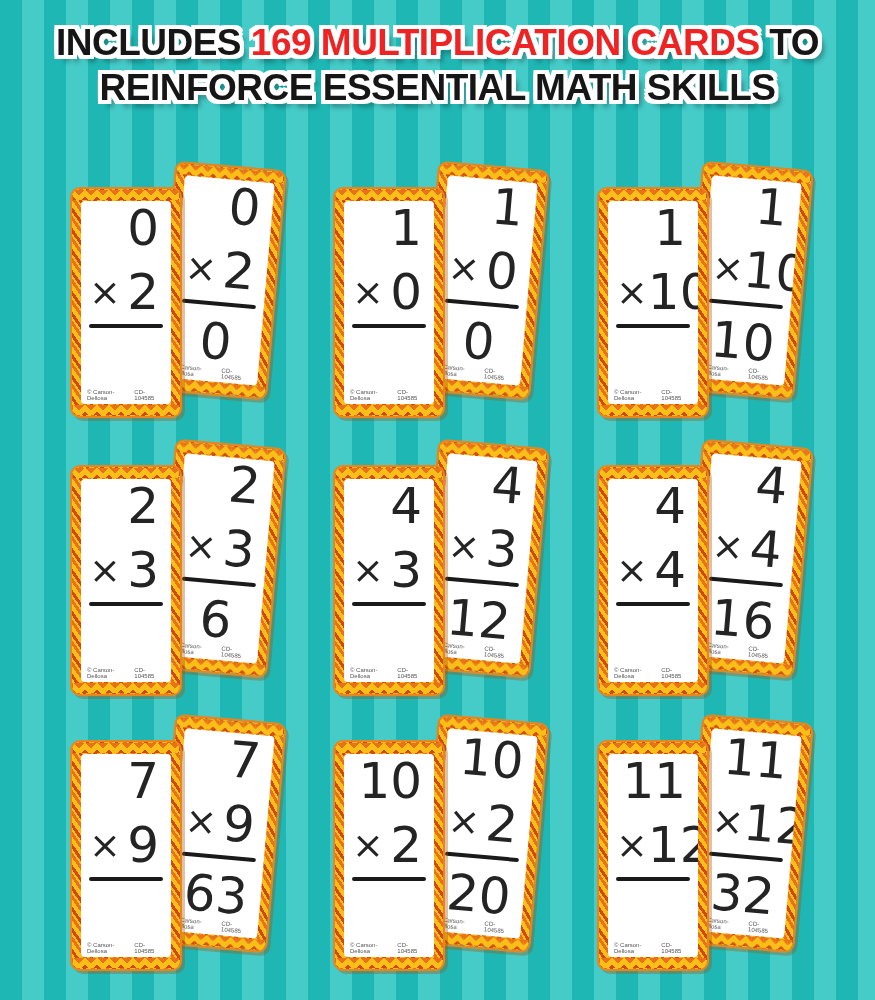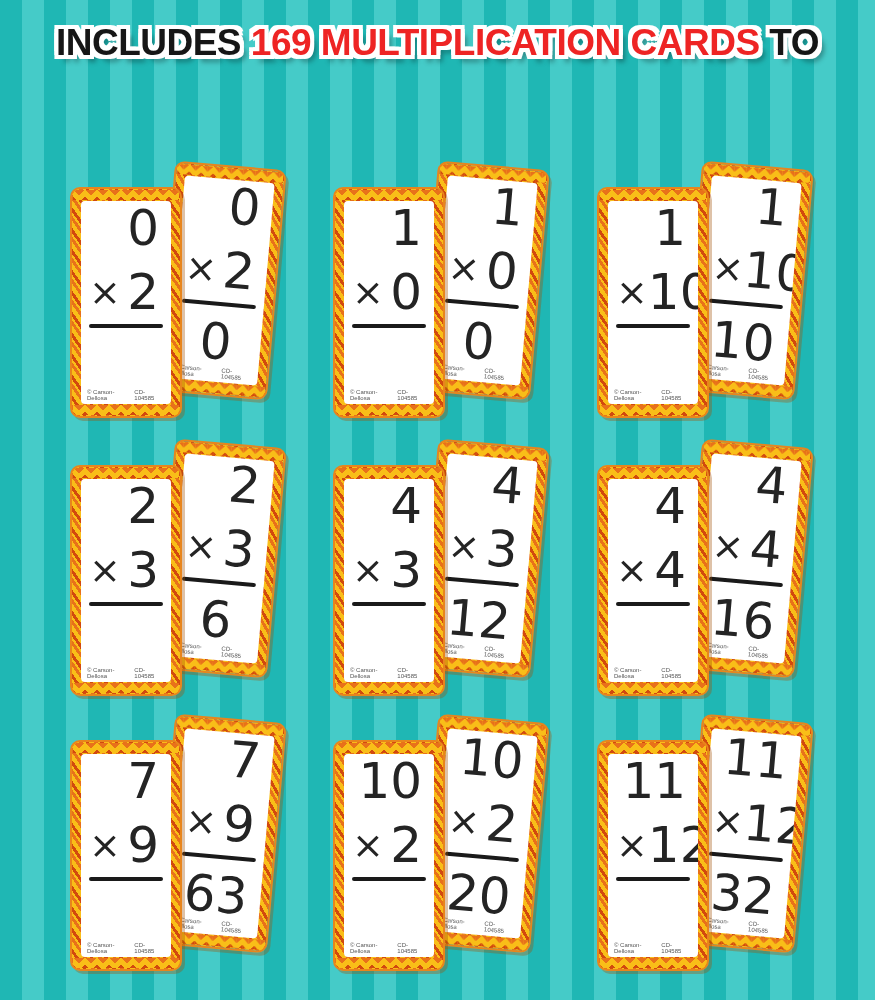--- a/index.html
+++ b/index.html
@@ -72,21 +72,21 @@
     position:absolute;bottom:3px;left:6px;right:6px;display:flex;
     justify-content:space-between;font-size:6px;color:#555;
     font-family:"Liberation Sans",sans-serif;
   }
 </style>
 </head>
 <body>
 
 <div id="stage">
 
-  <div id="headline"><span class="seg-black">INCLUDES </span><span class="seg-red">169 MULTIPLICATION CARDS</span><span class="seg-black"> TO</span><br></div>
+  <div id="headline"><span class="seg-black">INCLUDES </span><span class="seg-red">169 MULTIPLICATION CARDS</span><span class="seg-black"> TO</span><br><span class="seg-black">REINFORCE ESSENTIAL MATH SKILLS</span></div>
 
   <div id="board">
       <div class="pair">
     <div class="card back">
       <div class="chev chev-top"></div>
       <div class="chev chev-bottom"></div>
       <div class="card-inner">
         <div class="num1">0</div>
         <div class="num2row">
           <span class="times">×</span>

